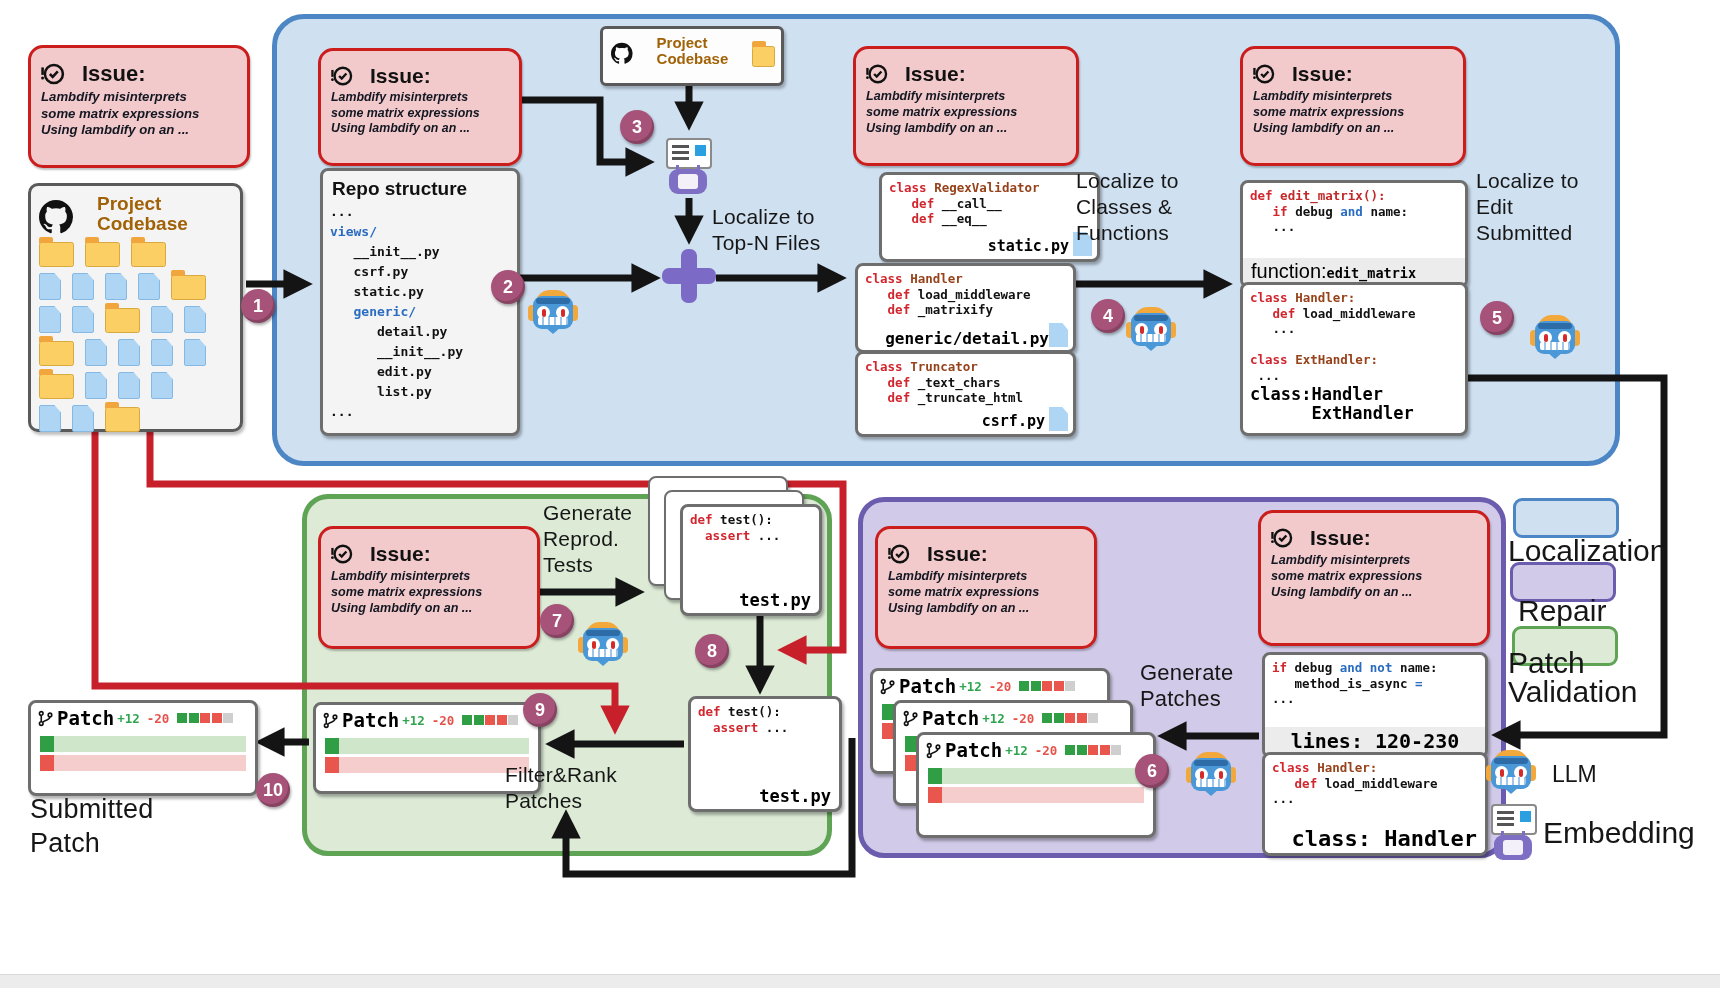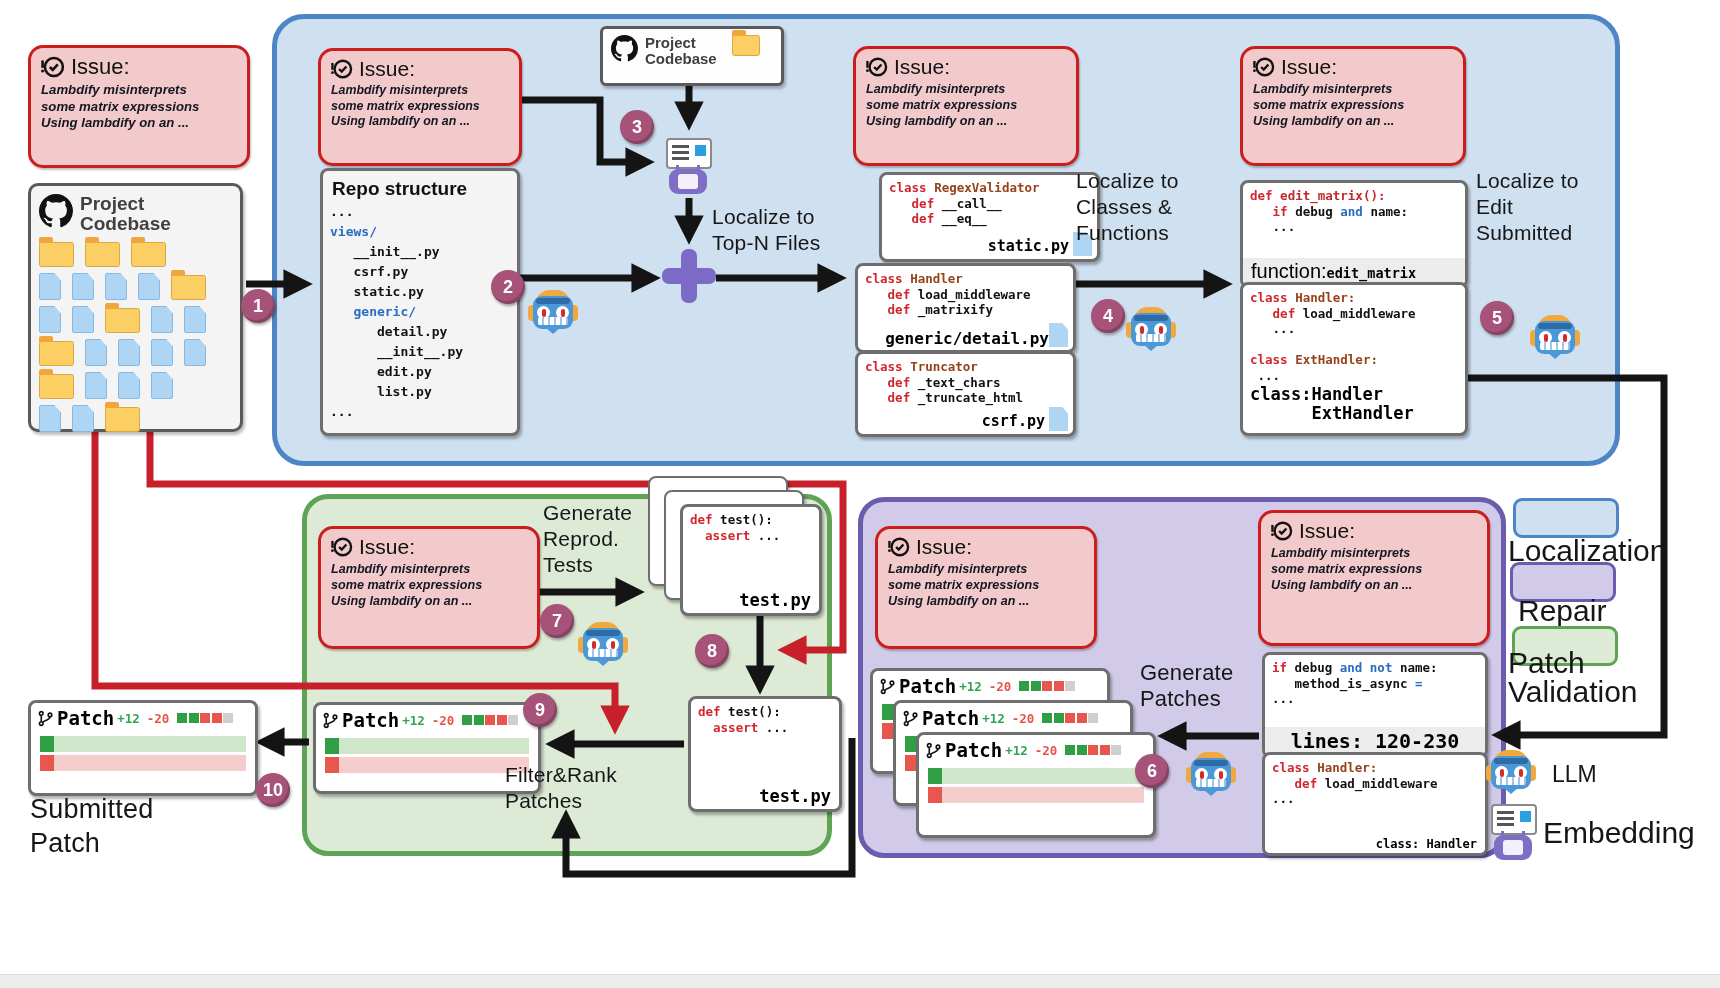--- a/index.html
+++ b/index.html
@@ -11,26 +11,26 @@
   .zone.blue  {background:#cfe0f1;border:5px solid #4d86c4;}
   .zone.green {background:#dcead6;border:5px solid #5fa355;border-radius:26px;}
   .zone.purple{background:#d1cae8;border:5px solid #6c5cae;border-radius:26px;}
   
   svg.wires{position:absolute;left:0;top:0;z-index:6;}
   .wb{stroke:#141414;stroke-width:7;fill:none;}
   .wr{stroke:#c8202a;stroke-width:7;fill:none;}
   
   .issue{position:absolute;background:#f2cacc;border:3.5px solid #cc1d1d;border-radius:15px;
          padding:6px 10px;z-index:10;box-shadow:1px 2px 2px rgba(0,0,0,.25);}
-  .issue .hd{display:flex;align-items:center;gap:6px;font-weight:400;font-size:22px;color:#111;}
+  .issue .hd{display:flex;align-items:center;gap:17px;font-weight:700;font-size:22px;color:#111;margin-top:7px;}
   .issue .bd{margin-top:2px;font-size:13.2px;line-height:16.5px;font-weight:700;font-style:italic;color:#131722;}
   
   .panel{position:absolute;background:#f4f4f4;border:3px solid #5a5a5a;border-radius:10px;
          z-index:10;box-shadow:2px 3px 3px rgba(0,0,0,.25);}
-  .pc-head{display:flex;align-items:flex-start;gap:7px;padding:8px 6px 2px 8px;font-weight:800;font-size:19px;line-height:20px;color:#404040;}
+  .pc-head{display:flex;align-items:flex-end;gap:24px;padding:8px 6px 2px 8px;font-weight:800;font-size:19px;line-height:20px;color:#a16207;}
   .grid{padding:6px 8px;}
   .g-row{display:flex;align-items:flex-end;gap:11px;margin-bottom:6px;}
   .fold{display:inline-block;width:33px;height:23px;background:#fbcf63;border:1px solid #d8a93f;border-radius:2.5px;position:relative;}
   .fold:before{content:"";position:absolute;left:-1px;top:-6px;width:14px;height:6px;background:#f0a63c;border-radius:2px 2px 0 0;}
   .doc{display:inline-block;width:20px;height:25px;background:#aed5f4;border:1px solid #85b8e2;border-radius:2px;
        clip-path:polygon(0 0,70% 0,100% 28%,100% 100%,0 100%);}
   .fold.sm{width:26px;height:19px;}
   
   .codebox{position:absolute;background:#fff;border:3px solid #6e6e6e;border-radius:8px;z-index:10;
            padding:5px 7px;font-family:"DejaVu Sans Mono","Liberation Mono",monospace;font-weight:700;
@@ -538,21 +538,21 @@
       </div>
     <div class="codefoot" style="font-size:20px;text-align:center;font-family:'DejaVu Sans Mono',monospace;">lines: 120-230</div>
   </div>
 
   <div class="codebox" style="left:1262px;top:752px;width:206px;height:88px;">
     <div style="font-size:13px;">
         <div class="cl"><span class="k">class </span><span class="cn">Handler:</span></div>
         <div class="cl"><span>   </span><span class="k">def </span><span>load_middleware</span></div>
         <div class="cl"><span>...</span></div>
       </div>
-    <div class="codefoot" style="font-size:12px;text-align:right;background:#fff;font-family:'DejaVu Sans Mono',monospace;">class: Handler</div>
+    <div class="codefoot" style="font-size:22px;text-align:right;background:#fff;font-family:'DejaVu Sans Mono',monospace;">class: Handler</div>
   </div>
 
   <div class="lbl" style="left:1140px;top:660px;font-size:22px;">
       <div>Generate</div>
       <div>Patches</div>
     </div>
 
   <div class="patch" style="left:870px;top:668px;width:222px;height:92px;z-index:11;">
     <div class="p-head">
       <svg width="17" height="17" viewBox="0 0 16 16">

